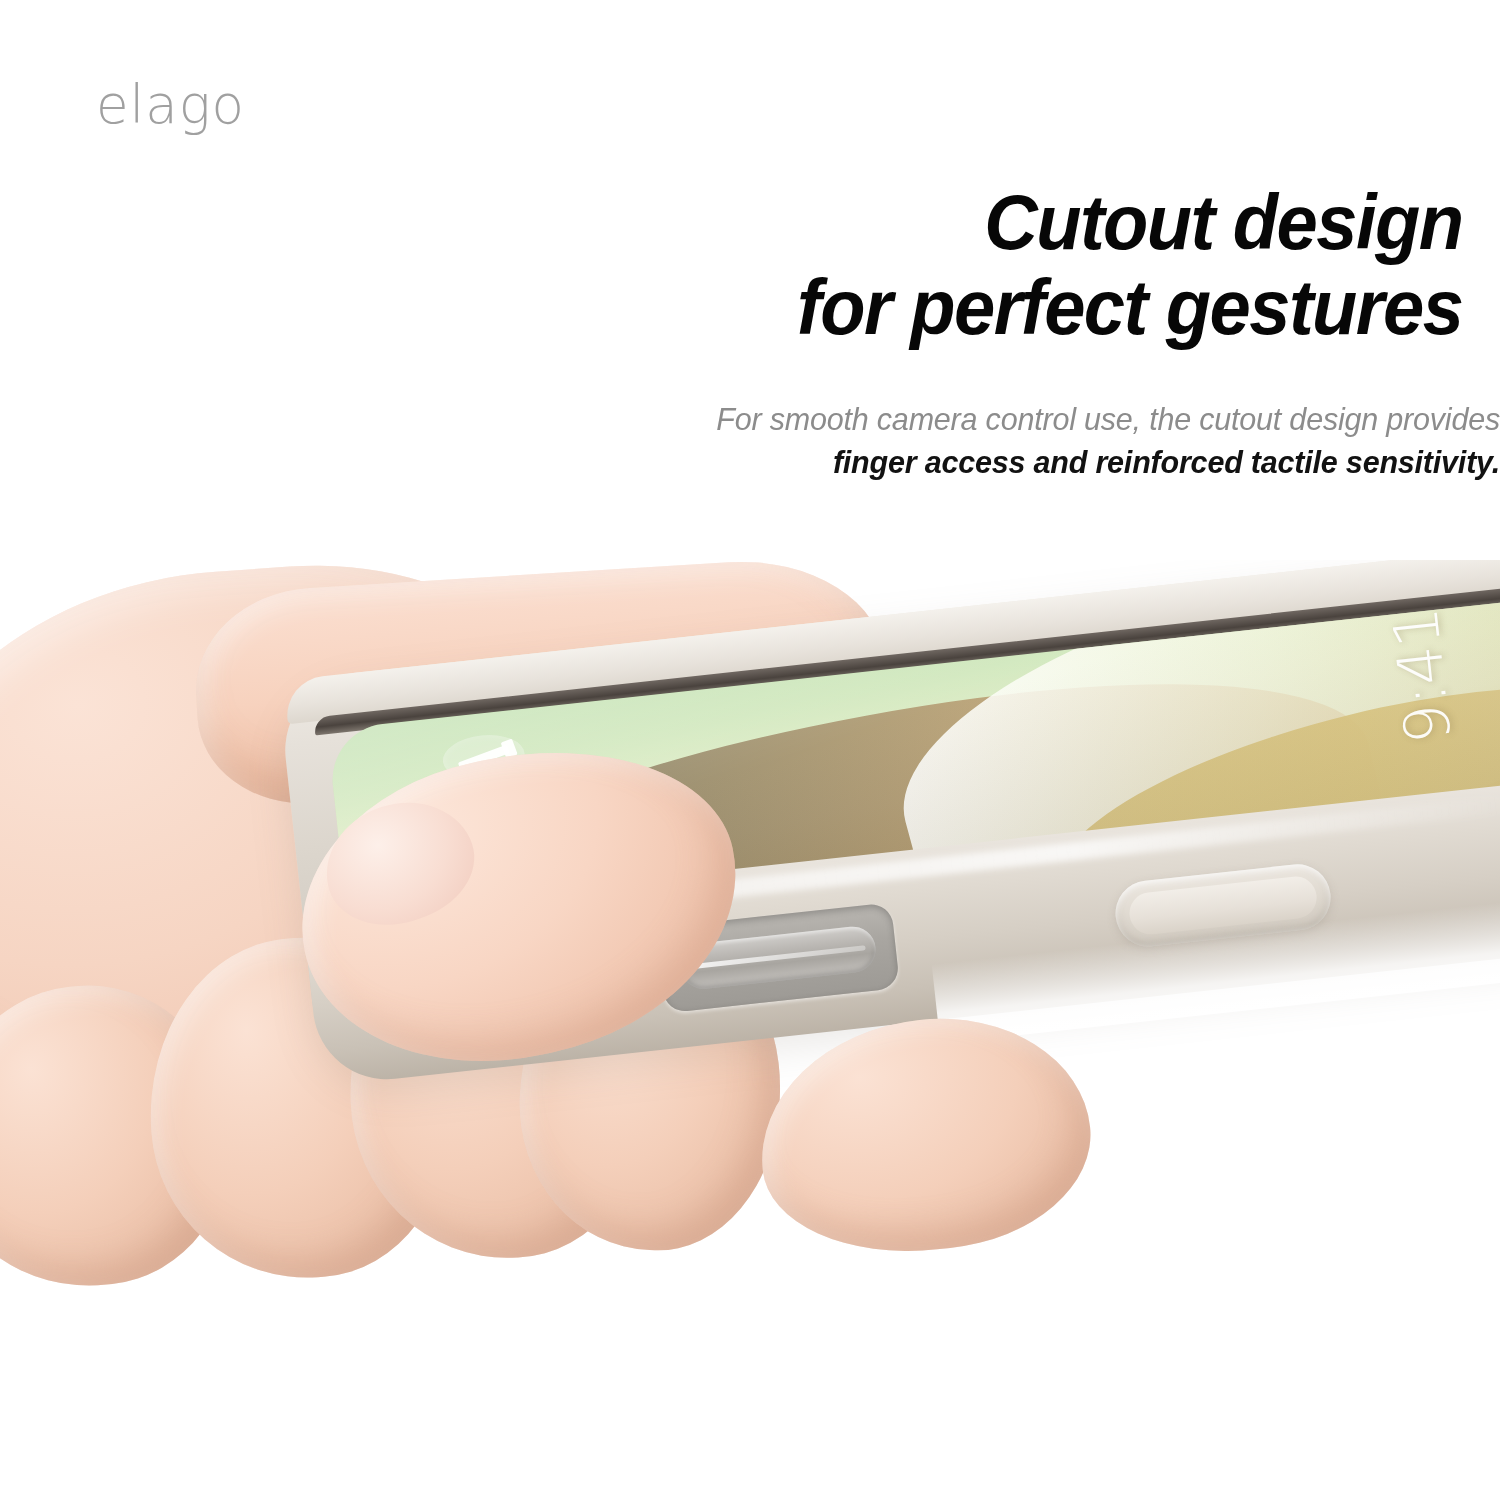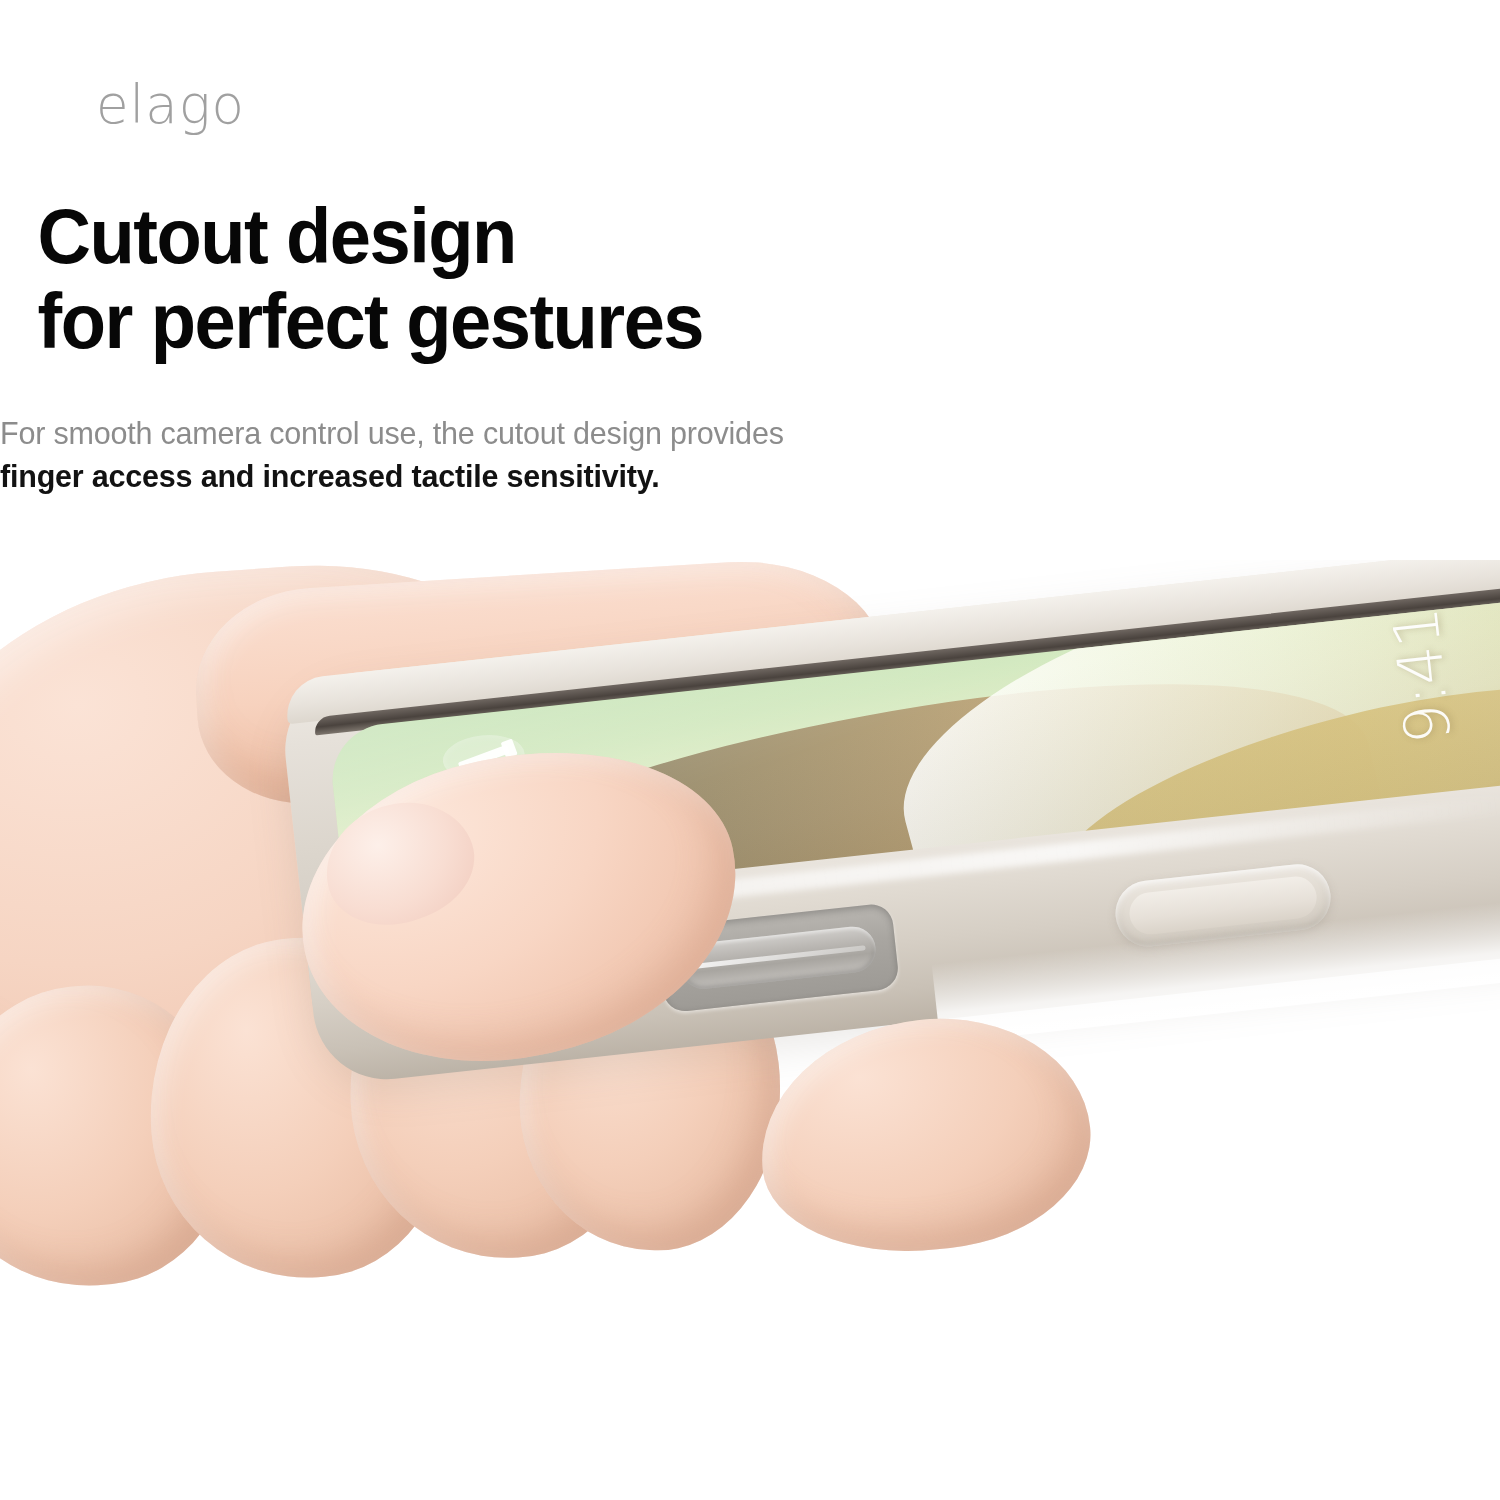--- a/index.html
+++ b/index.html
@@ -31,23 +31,24 @@
     letter-spacing: 1px;
     color: #a0a0a0;
     line-height: 1;
     user-select: none;
   }
 
   
   .copy-block {
     position: absolute;
     left: 0;
-    top: 194px;
+    top: 180px;
     width: 1500px;
-    text-align: left;
+    text-align: right;
+    font-style: italic;
   }
 
   .headline {
     font-family: "Liberation Sans", sans-serif;
     font-size: 78px;
     font-weight: bold;
     color: #070707;
     line-height: 1.09;
     letter-spacing: -1.6px;
     margin: 0;
@@ -440,21 +441,21 @@
 
   <div class="copy-block">
 
     <h1 class="headline">
       <span class="headline-line">Cutout design</span>
       <span class="headline-line">for perfect gestures</span>
     </h1>
 
     <div class="subtitle">
       <span class="subtitle-line-1">For smooth camera control use, the cutout design provides</span>
-      <span class="subtitle-line-2">finger access and increased tactile sensitivity.</span>
+      <span class="subtitle-line-2">finger access and reinforced tactile sensitivity.</span>
     </div>
 
   </div>
 
   <div class="photo-stage">
 
     <div class="hand-palm"></div>
 
     <div class="finger-index"></div>
 

